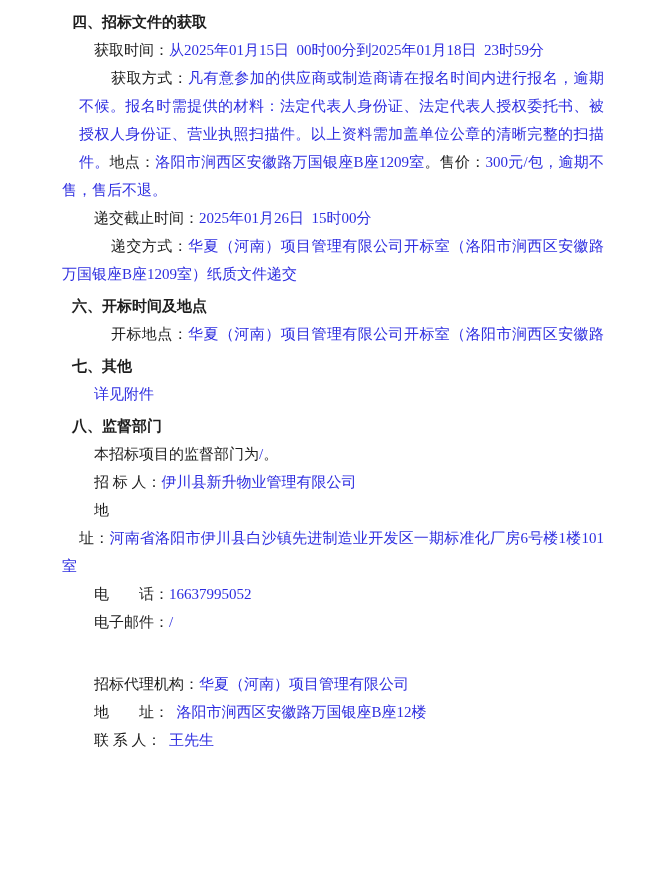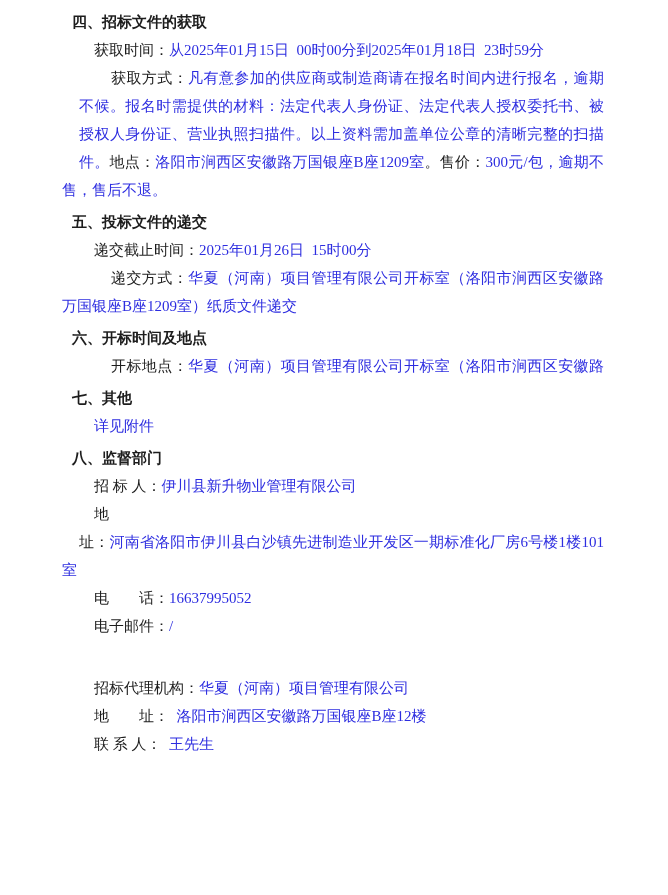--- a/index.html
+++ b/index.html
@@ -25,29 +25,29 @@
 
 <div class="page" data-interactable="false">
   <div id="doc" data-interactable="false">
       <div class="line heading ind-0" data-interactable="false"><span class="black" data-interactable="false">四、招标文件的获取</span></div>
       <div class="line ind-1" data-interactable="false"><span class="black" data-interactable="false">获取时间：</span><span class="blue" data-interactable="false">从2025年01月15日  00时00分到2025年01月18日  23时59分</span></div>
       <div class="line ind-1 full" data-interactable="false"><span class="black" data-interactable="false">获取方式：</span><span class="blue" data-interactable="false">凡有意参加的供应商或制造商请在报名时间内进行报名，逾期</span></div>
       <div class="line ind-0 full" data-interactable="false"><span class="blue" data-interactable="false">不候。报名时需提供的材料：法定代表人身份证、法定代表人授权委托书、被</span></div>
       <div class="line ind-0 full" data-interactable="false"><span class="blue" data-interactable="false">授权人身份证、营业执照扫描件。以上资料需加盖单位公章的清晰完整的扫描</span></div>
       <div class="line ind-0 full" data-interactable="false"><span class="blue" data-interactable="false">件。</span><span class="black" data-interactable="false">地点：</span><span class="blue" data-interactable="false">洛阳市涧西区安徽路万国银座B座1209室</span><span class="black" data-interactable="false">。售价：</span><span class="blue" data-interactable="false">300元/包，逾期不</span></div>
       <div class="line ind-0" data-interactable="false"><span class="blue" data-interactable="false">售，售后不退。</span></div>
-      <div class="line heading ind-0" data-interactable="false"><span class="black" data-interactable="false">五、投标文件的递交</span></div>
       <div class="line ind-1" data-interactable="false"><span class="black" data-interactable="false">递交截止时间：</span><span class="blue" data-interactable="false">2025年01月26日  15时00分</span></div>
       <div class="line ind-1 full" data-interactable="false"><span class="black" data-interactable="false">递交方式：</span><span class="blue" data-interactable="false">华夏（河南）项目管理有限公司开标室（洛阳市涧西区安徽路</span></div>
       <div class="line ind-0" data-interactable="false"><span class="blue" data-interactable="false">万国银座B座1209室）纸质文件递交</span></div>
       <div class="line heading ind-0" data-interactable="false"><span class="black" data-interactable="false">六、开标时间及地点</span></div>
       <div class="line ind-1 full" data-interactable="false"><span class="black" data-interactable="false">开标地点：</span><span class="blue" data-interactable="false">华夏（河南）项目管理有限公司开标室（洛阳市涧西区安徽路</span></div>
       <div class="line heading ind-0" data-interactable="false"><span class="black" data-interactable="false">七、其他</span></div>
       <div class="line ind-1" data-interactable="false"><span class="blue" data-interactable="true">详见附件</span></div>
       <div class="line heading ind-0" data-interactable="false"><span class="black" data-interactable="false">八、监督部门</span></div>
+      <div class="line ind-1" data-interactable="false"><span class="black" data-interactable="false">本招标项目的监督部门为</span><span class="blue" data-interactable="false">/</span><span class="black" data-interactable="false">。</span></div>
       <div class="line ind-1" data-interactable="false"><span class="black" data-interactable="false">招 标 人：</span><span class="blue" data-interactable="false">伊川县新升物业管理有限公司</span></div>
       <div class="line ind-1" data-interactable="false"><span class="black" data-interactable="false">地</span></div>
       <div class="line ind-0 full" data-interactable="false"><span class="black" data-interactable="false">址：</span><span class="blue" data-interactable="false">河南省洛阳市伊川县白沙镇先进制造业开发区一期标准化厂房6号楼1楼101</span></div>
       <div class="line ind-0" data-interactable="false"><span class="blue" data-interactable="false">室</span></div>
       <div class="line ind-1" data-interactable="false"><span class="black" data-interactable="false">电　　话：</span><span class="blue" data-interactable="false">16637995052</span></div>
       <div class="line ind-1" data-interactable="false"><span class="black" data-interactable="false">电子邮件：</span><span class="blue" data-interactable="false">/</span></div>
       <div class="line ind-1 gap" data-interactable="false"><span class="black" data-interactable="false">招标代理机构：</span><span class="blue" data-interactable="false">华夏（河南）项目管理有限公司</span></div>
       <div class="line ind-1" data-interactable="false"><span class="black" data-interactable="false">地　　址：</span><span class="blue" data-interactable="false">  洛阳市涧西区安徽路万国银座B座12楼</span></div>
       <div class="line ind-1" data-interactable="false"><span class="black" data-interactable="false">联 系 人：</span><span class="blue" data-interactable="false">  王先生</span></div>
     </div>

